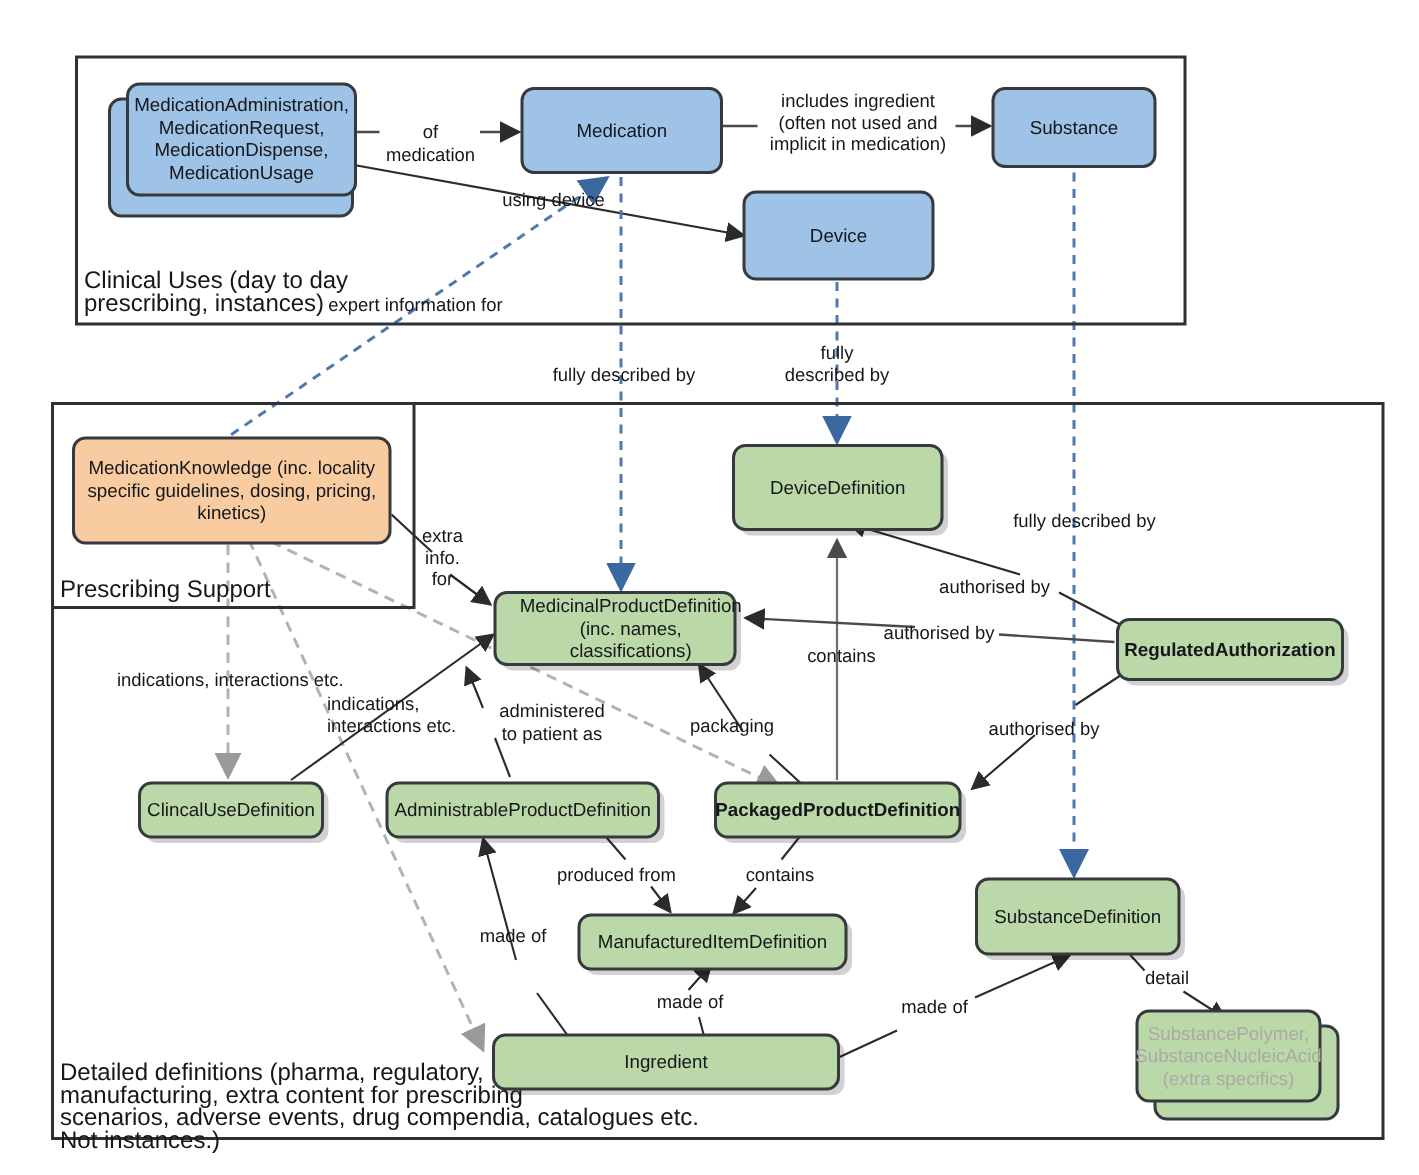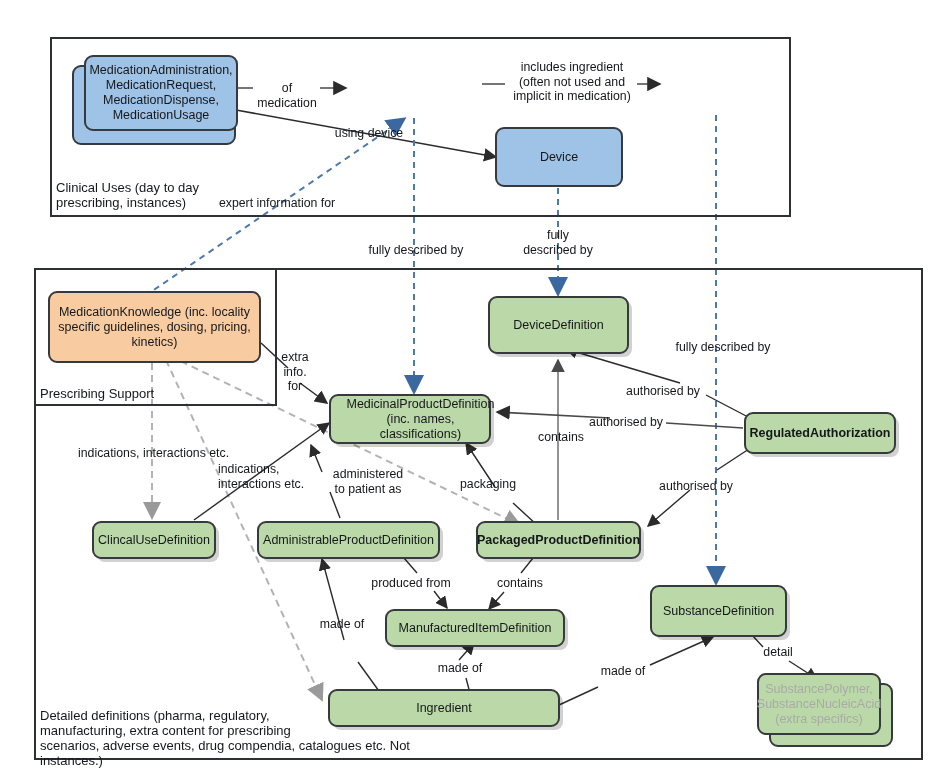--- a/index.html
+++ b/index.html
@@ -57,21 +57,21 @@
   .stack-back.green { background: #BBD9A8; }
   .group-box {
     position: absolute;
     box-sizing: border-box;
     border: 2px solid #2e3134;
     background: transparent;
     z-index: 1;
   }
   .group-label {
     position: absolute;
-    font-size: 13px;
+    font-size: 16px;
     line-height: 15px;
     color: #15171a;
     z-index: 4;
     white-space: pre-line;
   }
   .edge-label {
     position: absolute;
     font-size: 12.3px;
     line-height: 14.5px;
     color: #15171a;
@@ -156,21 +156,23 @@
 
     <path d="M752,635 L763,647 M789,661 L817,679" stroke="#2b2b2b" stroke-width="1.4" fill="none" marker-end="url(#arrowBlack)"></path>
   </svg>
 
   <div class="stack-back blue" style="left:72px; top:65px; width:164px; height:80px;"></div>
   <div class="node blue" style="left:84px; top:55px; width:154px; height:76px;">MedicationAdministration,
 MedicationRequest,
 MedicationDispense,
 MedicationUsage</div>
 
-
+  <div class="node blue" style="left:347px; top:58px; width:135px; height:58px;">Medication</div>
+
+  <div class="node blue" style="left:661px; top:58px; width:110px; height:54px;">Substance</div>
 
   <div class="node blue" style="left:495px; top:127px; width:128px; height:60px;">Device</div>
 
   <div class="node orange" style="left:48px; top:291px; width:213px; height:72px;">MedicationKnowledge (inc. locality
 specific guidelines, dosing, pricing,
 kinetics)</div>
 
   <div class="node green" style="left:488px; top:296px; width:141px; height:58px;">DeviceDefinition</div>
 
   <div class="node green" style="left:329px; top:394px; width:162px; height:50px;padding-left:27px;">MedicinalProductDefinition

